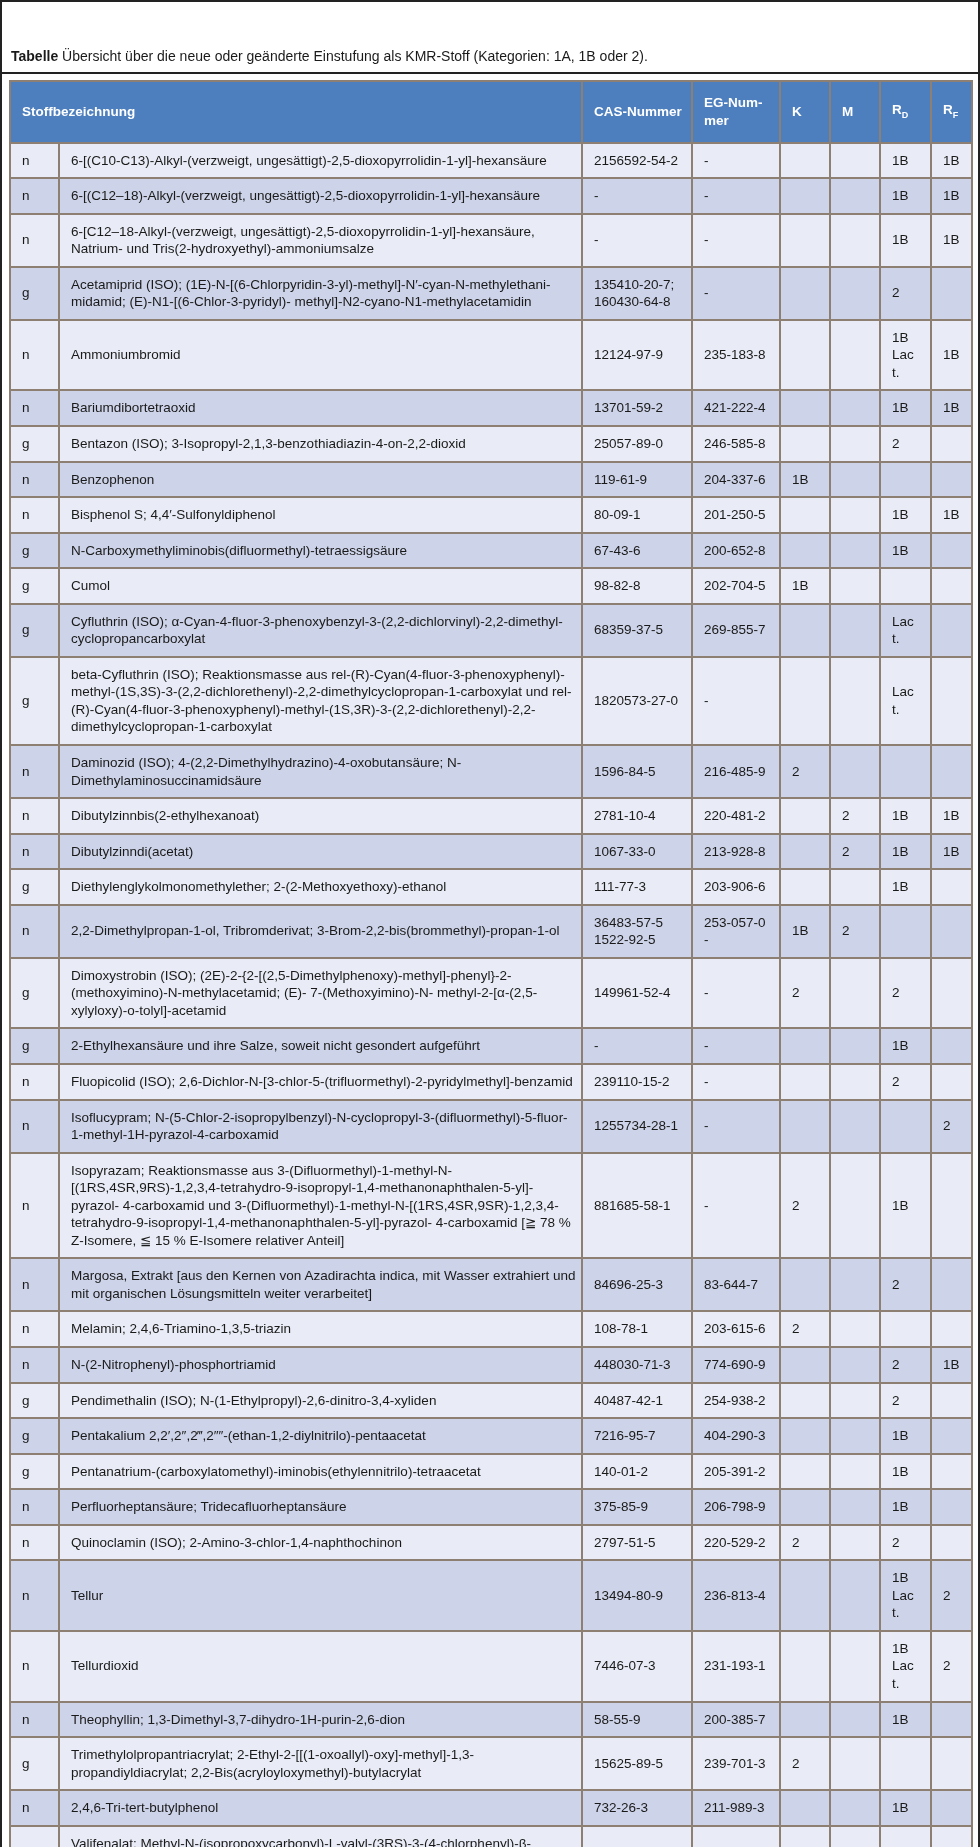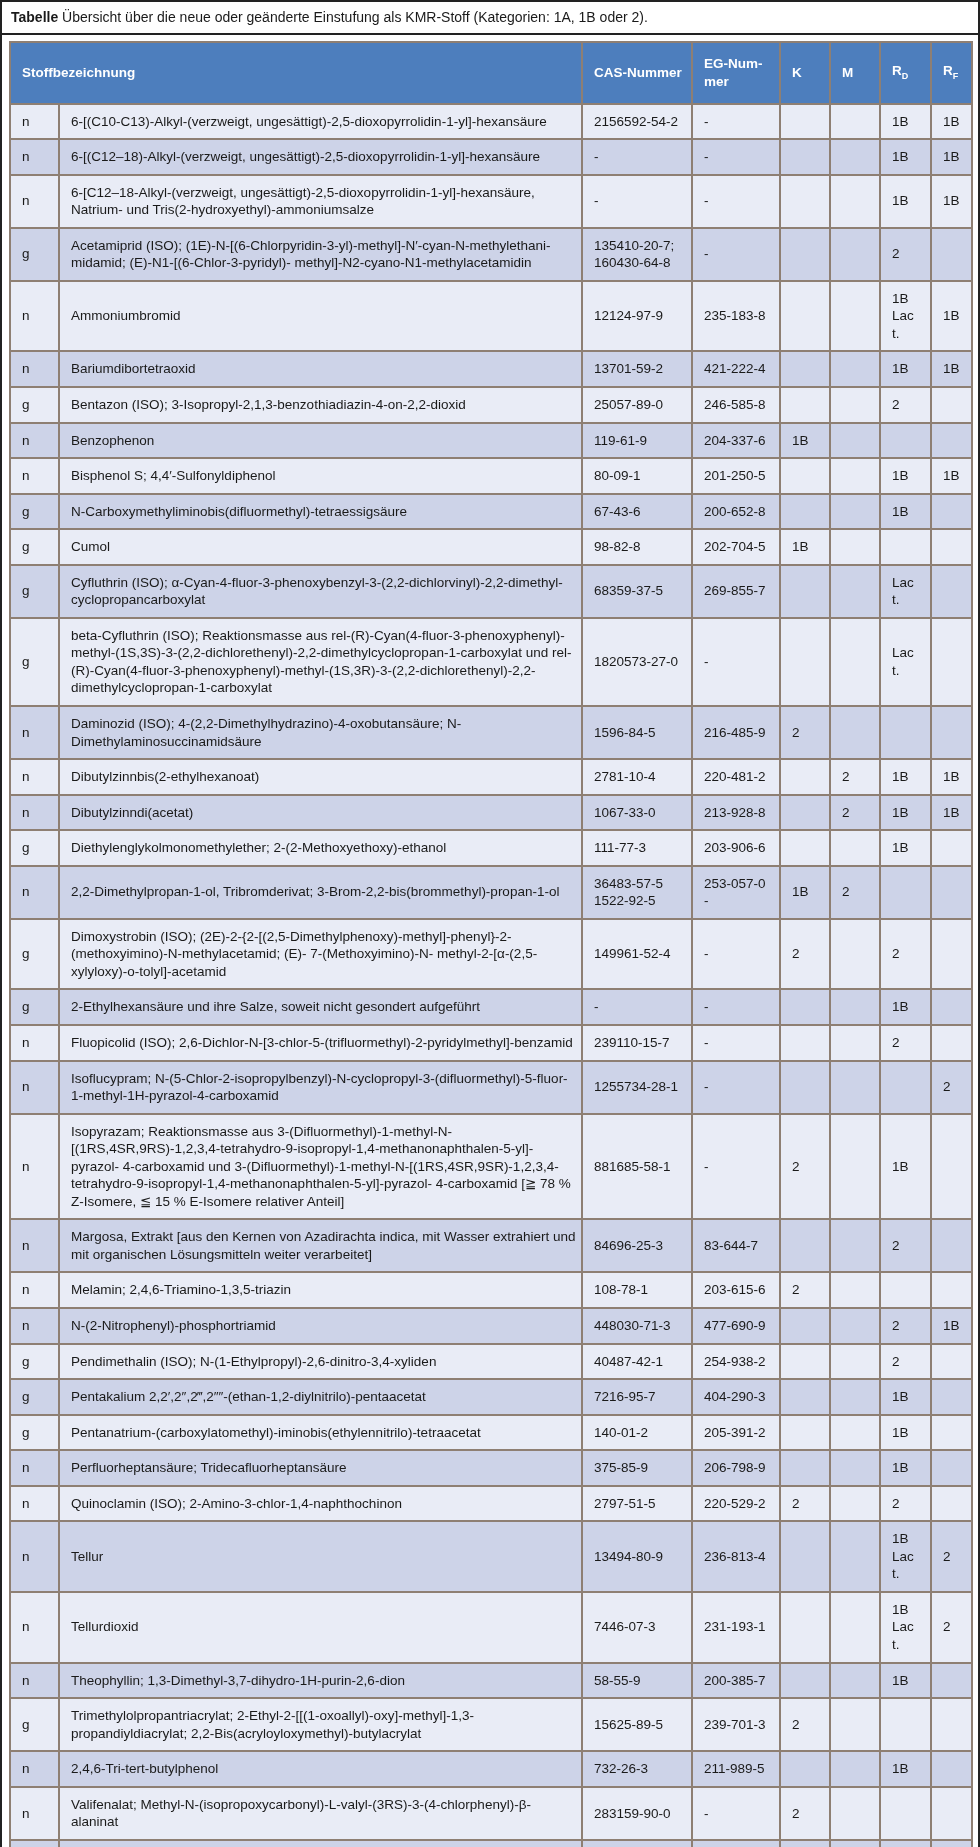--- a/index.html
+++ b/index.html
@@ -17,20 +17,21 @@
     width:980px;
     border:2px solid var(--outer);
     background:#ffffff;
   }
   .caption{
     padding:7px 9px 6px 9px;
     font-size:14px;
     line-height:1.25;
     border-bottom:2px solid var(--outer);
     background:#ffffff;
+    margin-top:39px;
   }
   .caption .cap-label{font-weight:bold;}
   .table-wrap{padding:6px 7px 0 7px;}
   table.kmr{
     border-collapse:collapse;
     table-layout:fixed;
     width:962px;
     font-size:13.5px;
   }
   table.kmr th, table.kmr td{
@@ -296,21 +297,21 @@
     <td class="pre">-</td>
     <td class="pre">-</td>
     <td></td>
     <td></td>
     <td class="pre">1B</td>
     <td class="pre"></td>
   </tr>
           <tr class="light">
     <td class="flag">n</td>
     <td class="name">Fluopicolid (ISO); 2,6-Dichlor-N-[3-chlor-5-(trifluormethyl)-2-pyridylmethyl]-benzamid</td>
-    <td class="pre">239110-15-7</td>
+    <td class="pre">239110-15-2</td>
     <td class="pre">-</td>
     <td></td>
     <td></td>
     <td class="pre">2</td>
     <td class="pre"></td>
   </tr>
           <tr class="dark">
     <td class="flag">n</td>
     <td class="name">Isoflucypram; N-(5-Chlor-2-isopropylbenzyl)-N-cyclopropyl-3-(difluormethyl)-5-fluor-1-methyl-1H-pyrazol-4-carboxamid</td>
     <td class="pre">1255734-28-1</td>
@@ -347,21 +348,21 @@
     <td class="pre">203-615-6</td>
     <td>2</td>
     <td></td>
     <td class="pre"></td>
     <td class="pre"></td>
   </tr>
           <tr class="dark">
     <td class="flag">n</td>
     <td class="name">N-(2-Nitrophenyl)-phosphortriamid</td>
     <td class="pre">448030-71-3</td>
-    <td class="pre">477-690-9</td>
+    <td class="pre">774-690-9</td>
     <td></td>
     <td></td>
     <td class="pre">2</td>
     <td class="pre">1B</td>
   </tr>
           <tr class="light">
     <td class="flag">g</td>
     <td class="name">Pendimethalin (ISO); N-(1-Ethylpropyl)-2,6-dinitro-3,4-xyliden</td>
     <td class="pre">40487-42-1</td>
     <td class="pre">254-938-2</td>
@@ -451,21 +452,21 @@
     <td class="pre">239-701-3</td>
     <td>2</td>
     <td></td>
     <td class="pre"></td>
     <td class="pre"></td>
   </tr>
           <tr class="dark">
     <td class="flag">n</td>
     <td class="name">2,4,6-Tri-tert-butylphenol</td>
     <td class="pre">732-26-3</td>
-    <td class="pre">211-989-5</td>
+    <td class="pre">211-989-3</td>
     <td></td>
     <td></td>
     <td class="pre">1B</td>
     <td class="pre"></td>
   </tr>
           <tr class="light">
     <td class="flag">n</td>
     <td class="name">Valifenalat; Methyl-N-(isopropoxycarbonyl)-L-valyl-(3RS)-3-(4-chlorphenyl)-β-alaninat</td>
     <td class="pre">283159-90-0</td>
     <td class="pre">-</td>

